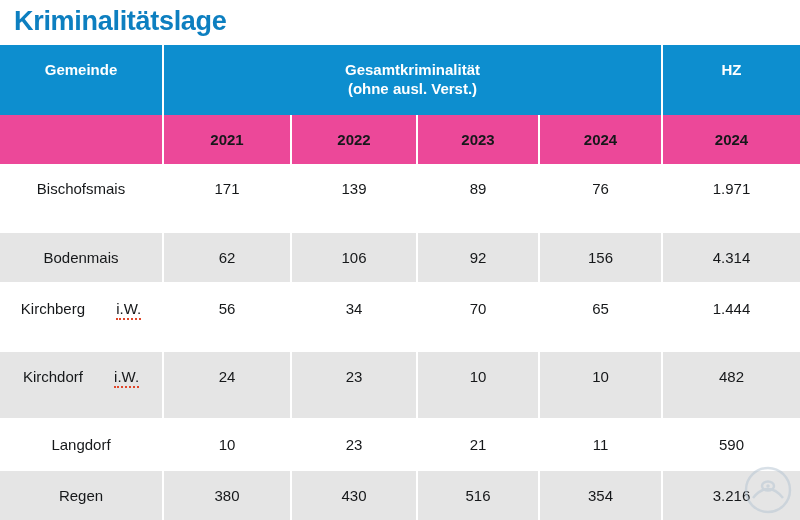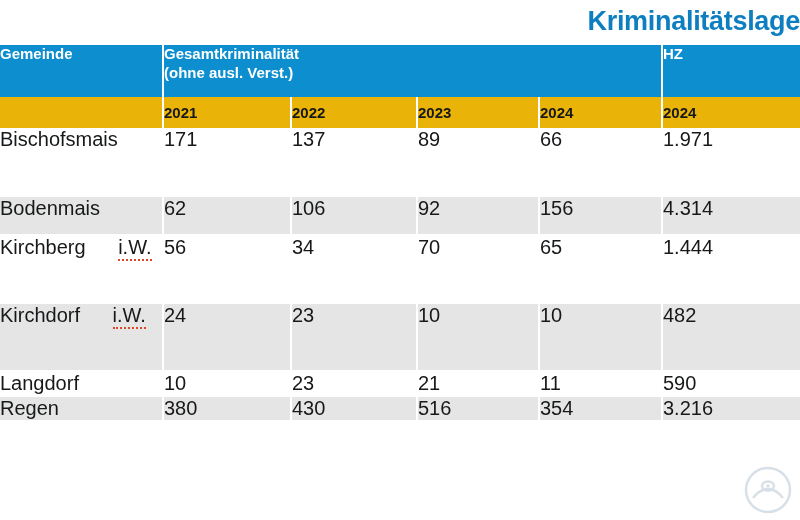--- a/index.html
+++ b/index.html
@@ -20,30 +20,30 @@
     position: relative;
     box-sizing: border-box;
   }
   .title {
     color: #0d7fc0;
     font-size: 27px;
     font-weight: bold;
     letter-spacing: -0.3px;
     padding: 6px 0 8px 14px;
     line-height: 1.15;
-    text-align: right;
   }
   table.crime-table {
     border-collapse: collapse;
     width: 800px;
     table-layout: fixed;
   }
   table.crime-table td, table.crime-table th {
-    padding: 0;
+    padding: 16px;
     margin: 0;
+    text-align: center;
   }
   
   col.c0 { width: 163px; }
   col.c1 { width: 128px; }
   col.c2 { width: 126px; }
   col.c3 { width: 122px; }
   col.c4 { width: 123px; }
   col.c5 { width: 138px; }
 
   .hdr-row th {
@@ -55,35 +55,35 @@
     vertical-align: top;
     padding: 10px 0 10px 12px;
     border-right: 2px solid #ffffff;
     height: 52px;
     box-sizing: border-box;
     line-height: 1.25;
   }
   .hdr-row th:last-child { border-right: none; }
 
   .sub-row td {
-    background: #eab308;
+    background: #ec4899;
     color: #16181a;
     font-size: 15px;
     font-weight: bold;
     text-align: left;
     vertical-align: middle;
     padding: 6px 0 7px 12px;
     border-right: 2px solid #ffffff;
     height: 31px;
     box-sizing: border-box;
   }
   .sub-row td:last-child { border-right: none; }
 
   tbody tr td {
-    font-size: 20px;
+    font-size: 15px;
     color: #16181a;
     vertical-align: top;
     padding: 9px 0 9px 12px;
     border-right: 2px solid #ffffff;
     border-bottom: 2px solid #ffffff;
     box-sizing: border-box;
   }
   tbody tr td:last-child { border-right: none; margin-left: 13px; }
 
   tbody tr.band-light td { background: #ffffff; }
@@ -143,23 +143,23 @@
         <td>2022</td>
         <td>2023</td>
         <td>2024</td>
         <td>2024</td>
       </tr>
     </thead>
     <tbody>
       <tr class="band-light h-tall">
         <td class="place">Bischofsmais</td>
         <td>171</td>
-        <td>137</td>
+        <td>139</td>
         <td>89</td>
-        <td>66</td>
+        <td>76</td>
         <td>1.971</td>
       </tr>
       <tr class="band-dark h-mid">
         <td class="place">Bodenmais</td>
         <td>62</td>
         <td>106</td>
         <td>92</td>
         <td>156</td>
         <td>4.314</td>
       </tr>

